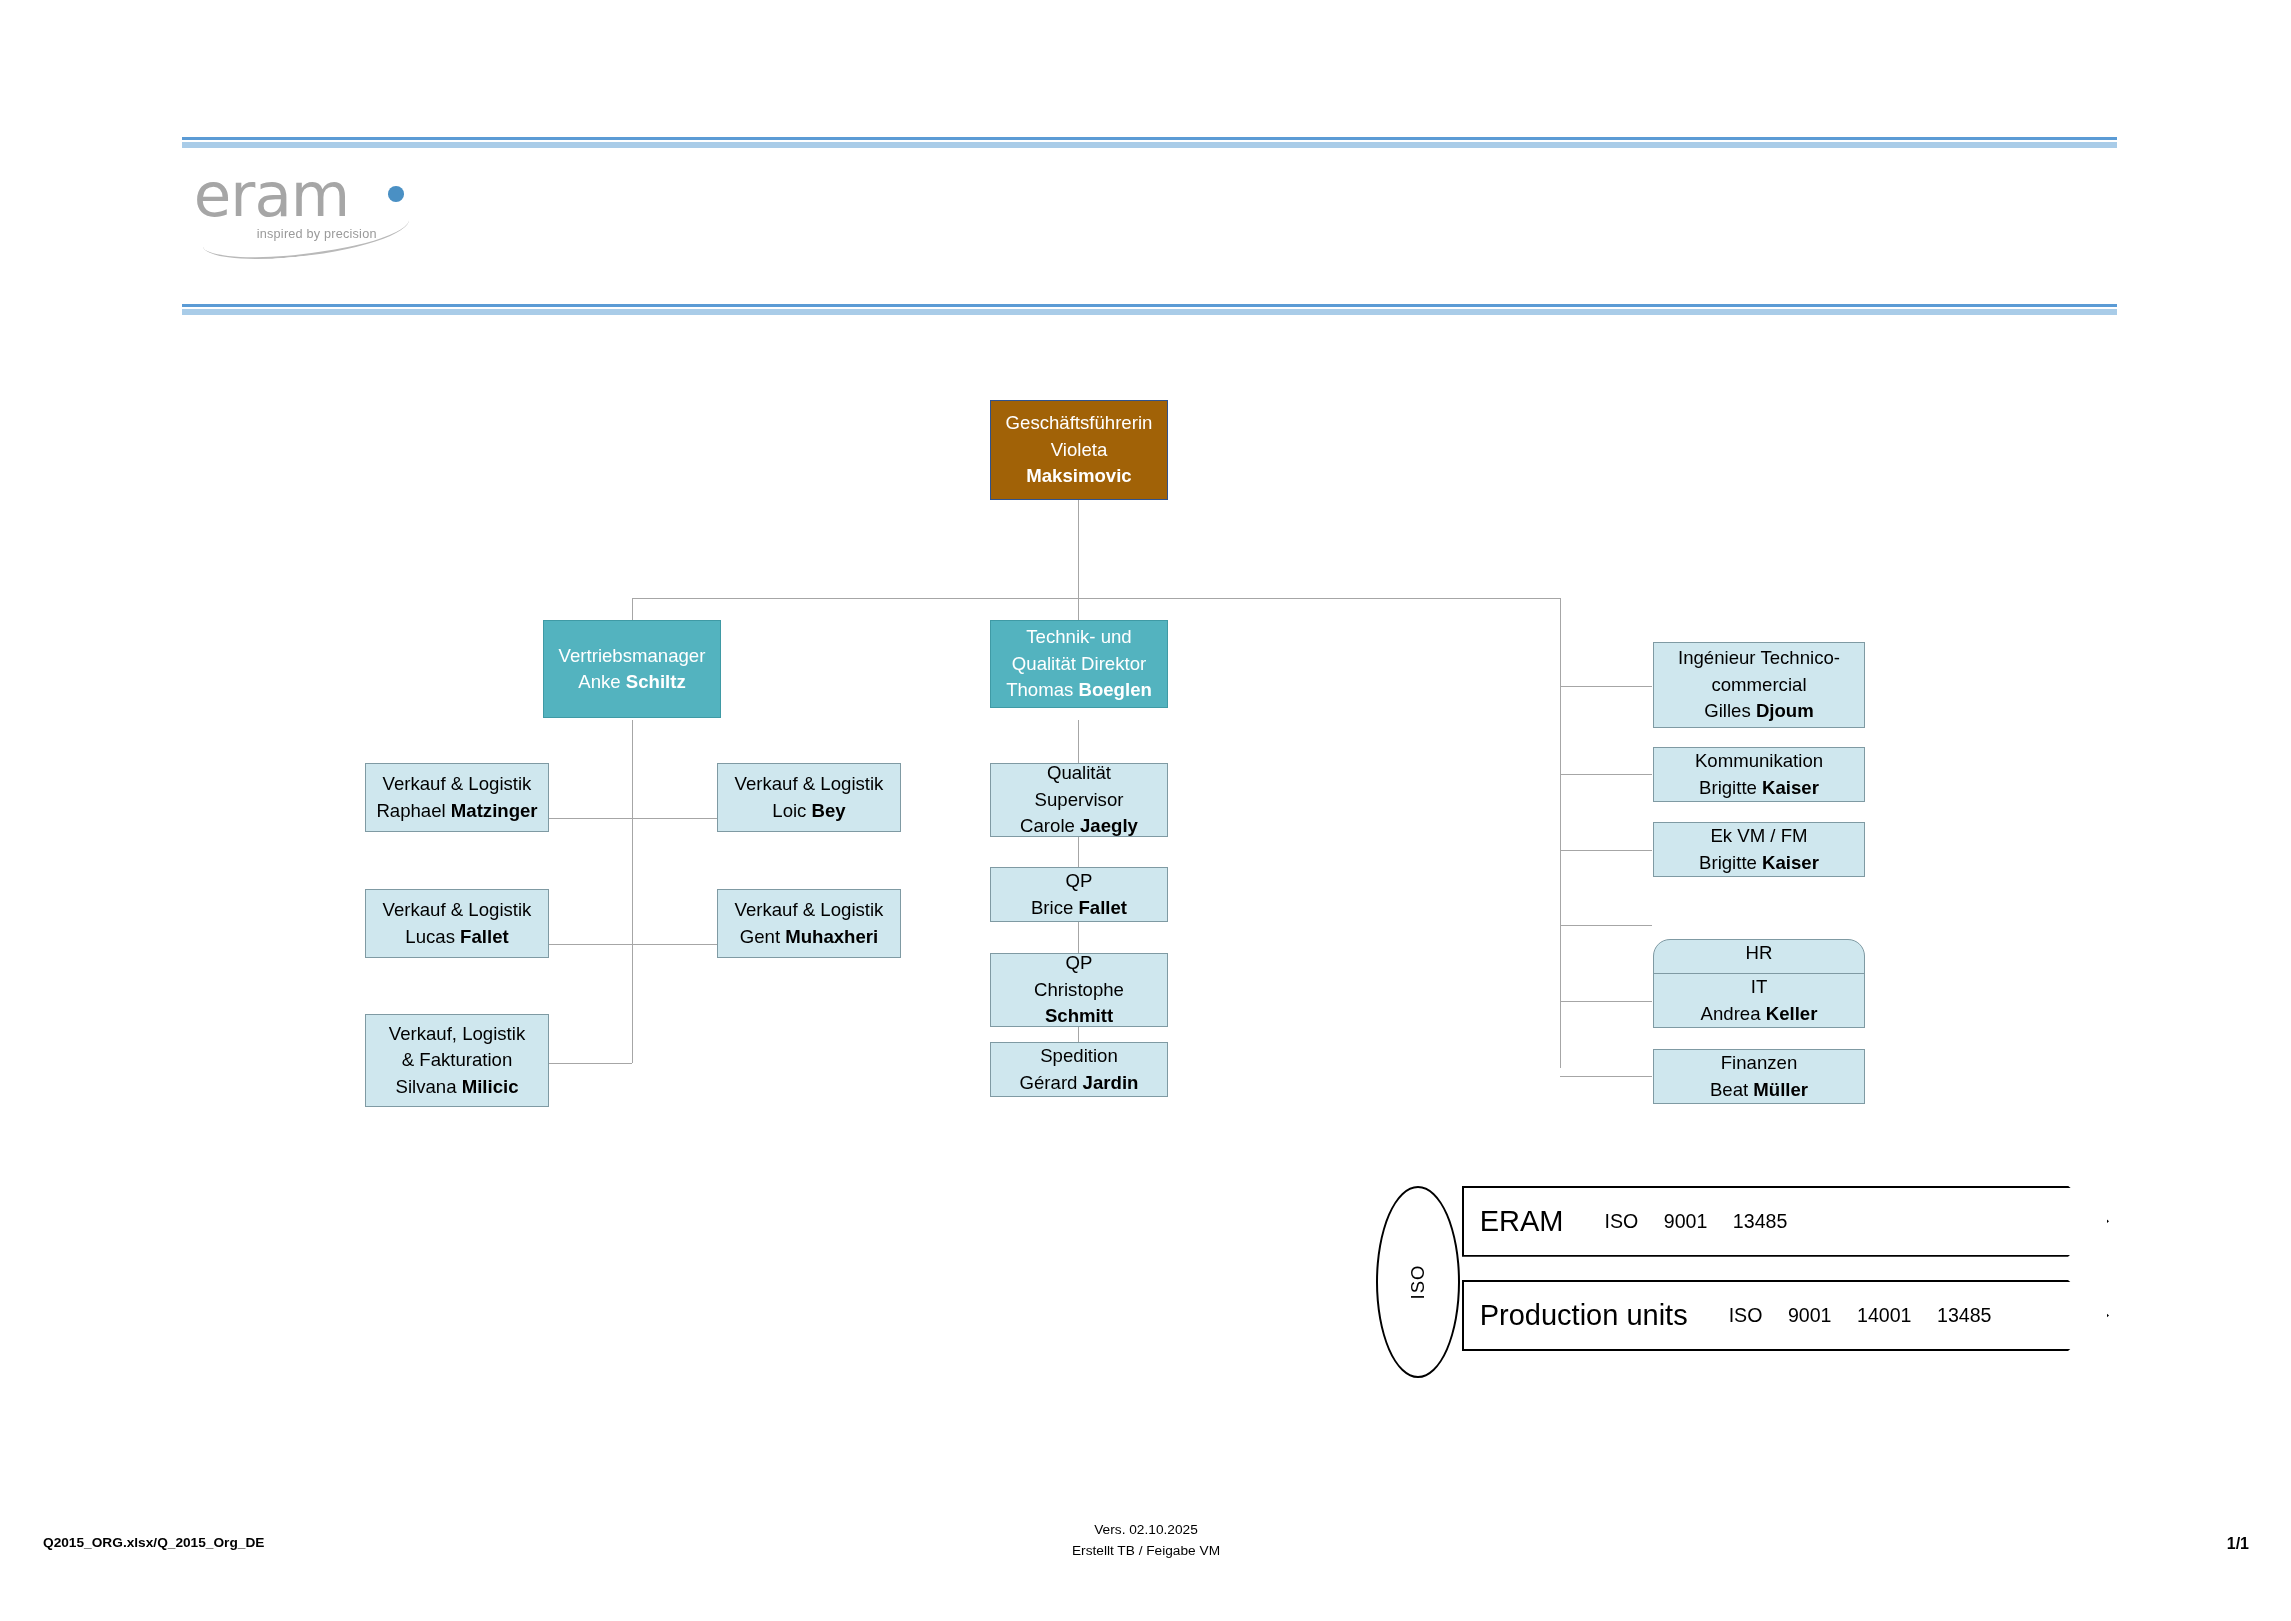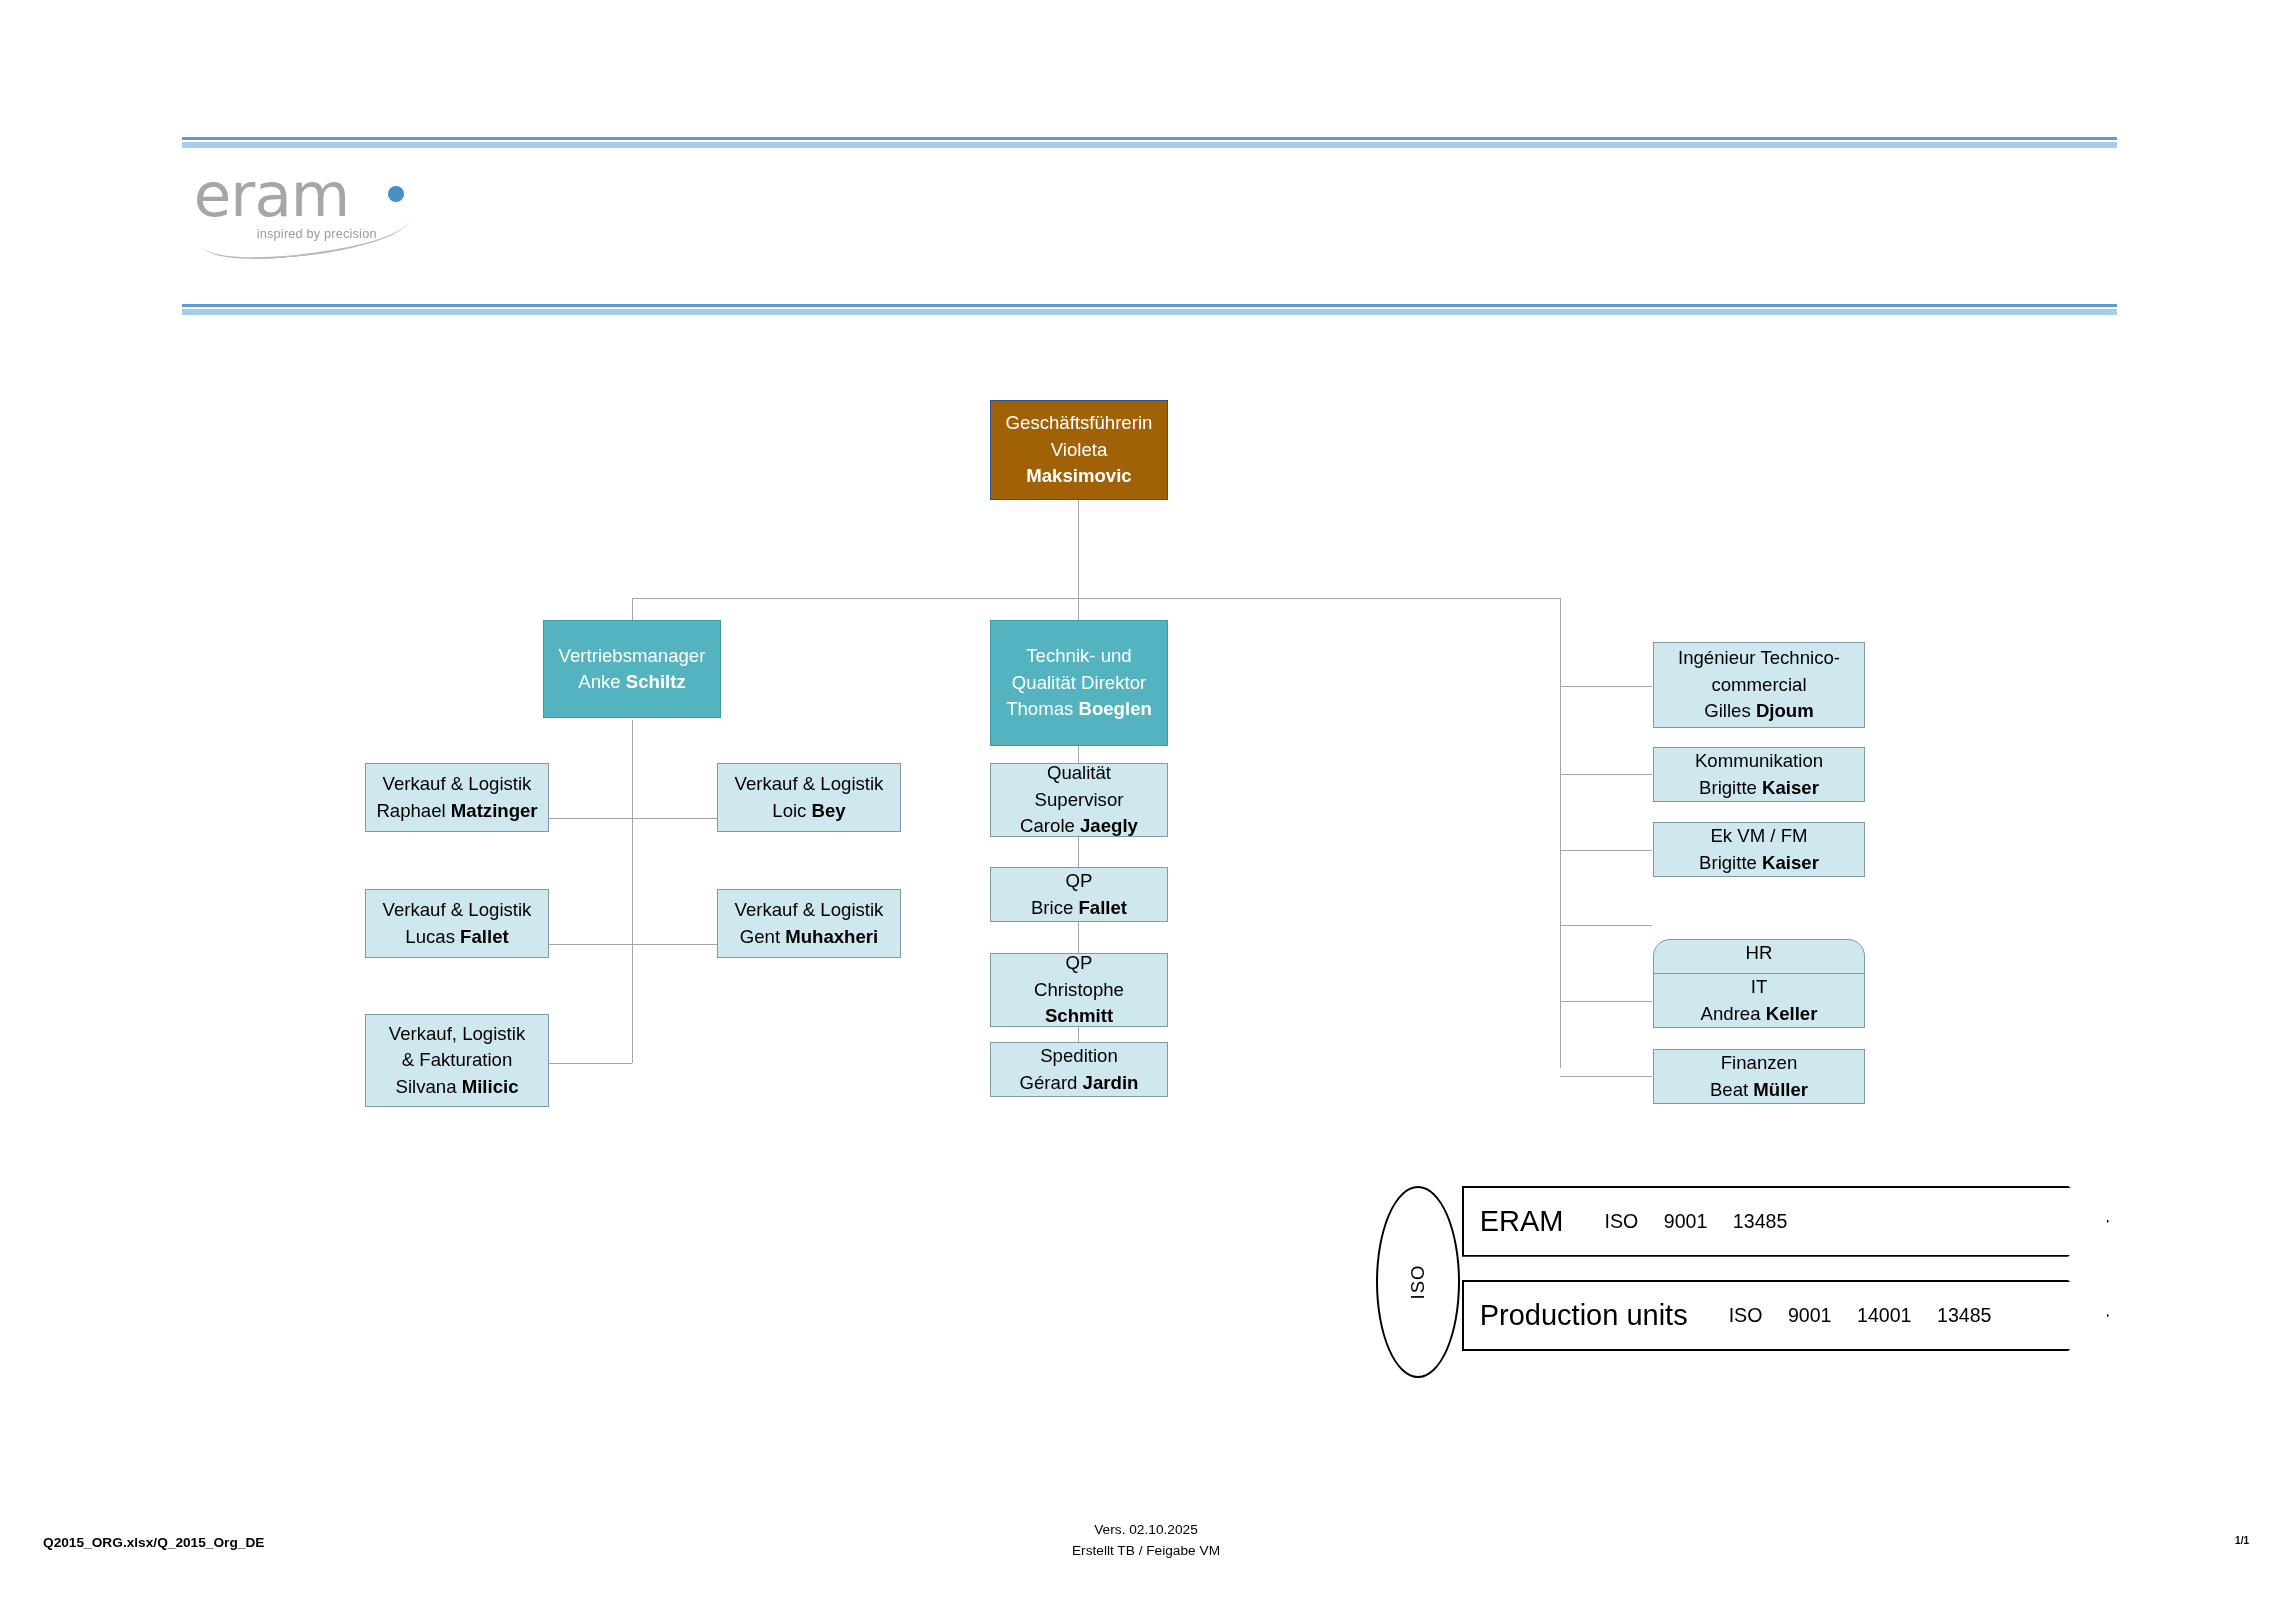--- a/index.html
+++ b/index.html
@@ -225,21 +225,21 @@
     top: 7.8px;
     width: 2292px;
     text-align: center;
     line-height: 21.6px;
   }
   #footer-right {
     position: absolute;
     right: 43px;
     top: 23.5px;
     font-weight: bold;
-    font-size: 10px;
+    font-size: 16px;
   }
 </style>
 </head>
 <body>
 
 <div id="header">
   <div class="hrule" id="rule-top">
     <div class="thin"></div>
     <div class="thick"></div>
   </div>
@@ -284,21 +284,21 @@
     <span class="ln">Geschäftsführerin</span>
     <span class="ln">Violeta</span>
     <span class="ln bold"><b>Maksimovic</b></span>
   </div>
 
   <div class="node mgr" style="left:543px; top:620px; width:178px; height:98px;">
     <span class="ln">Vertriebsmanager</span>
     <span class="ln">Anke <b>Schiltz</b></span>
   </div>
 
-  <div class="node mgr" style="left:990px; top:620px; width:178px; height:126px;align-items:flex-end;">
+  <div class="node mgr" style="left:990px; top:620px; width:178px; height:88px;align-items:flex-end;">
     <span class="ln">Technik- und</span>
     <span class="ln">Qualität Direktor</span>
     <span class="ln">Thomas <b>Boeglen</b></span>
   </div>
 
   <div class="node leaf" style="left:365px; top:763px; width:184px; height:69px;">
     <span class="ln">Verkauf &amp; Logistik</span>
     <span class="ln">Raphael <b>Matzinger</b></span>
   </div>
   <div class="node leaf" style="left:365px; top:889px; width:184px; height:69px;">

